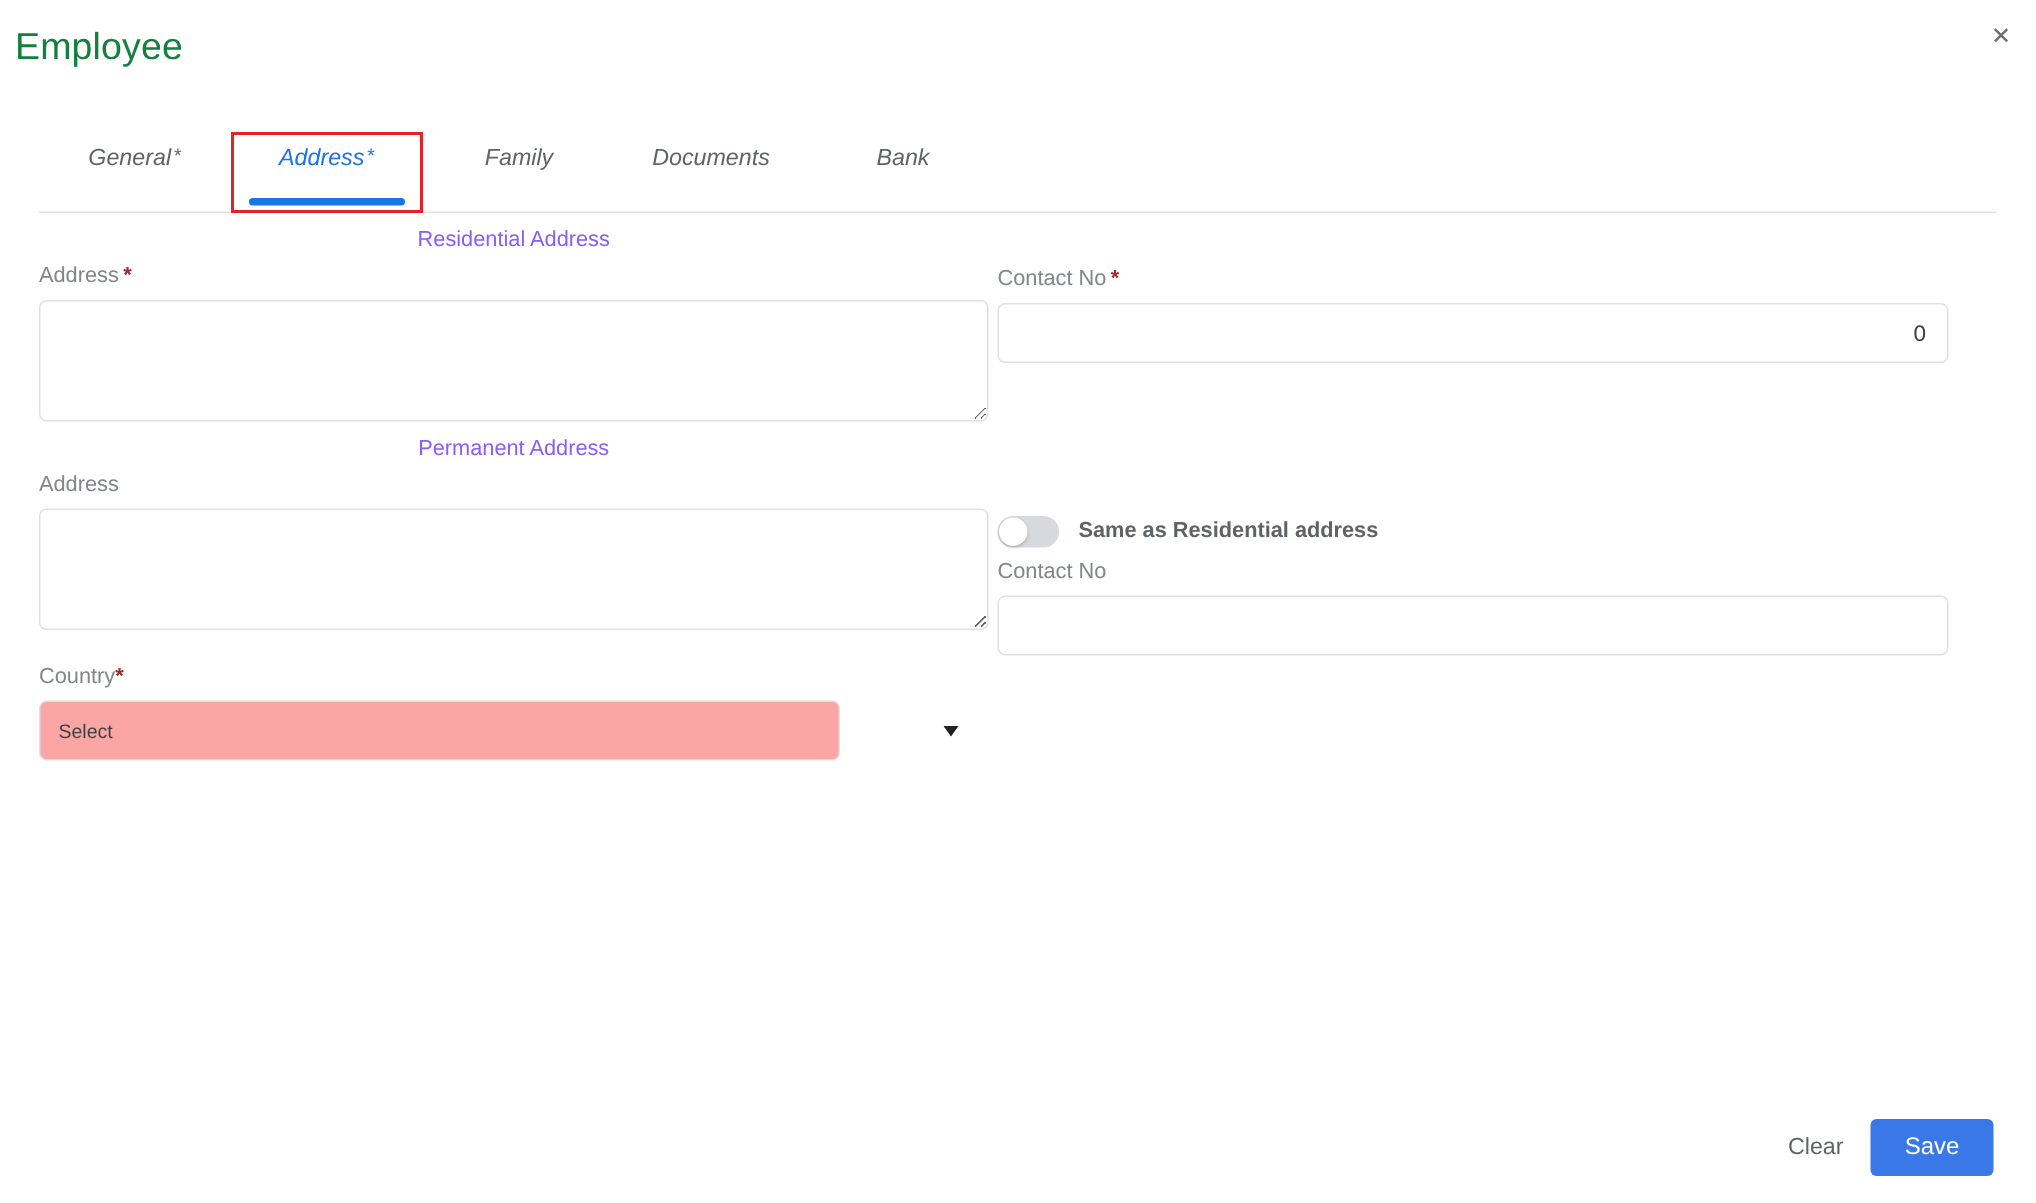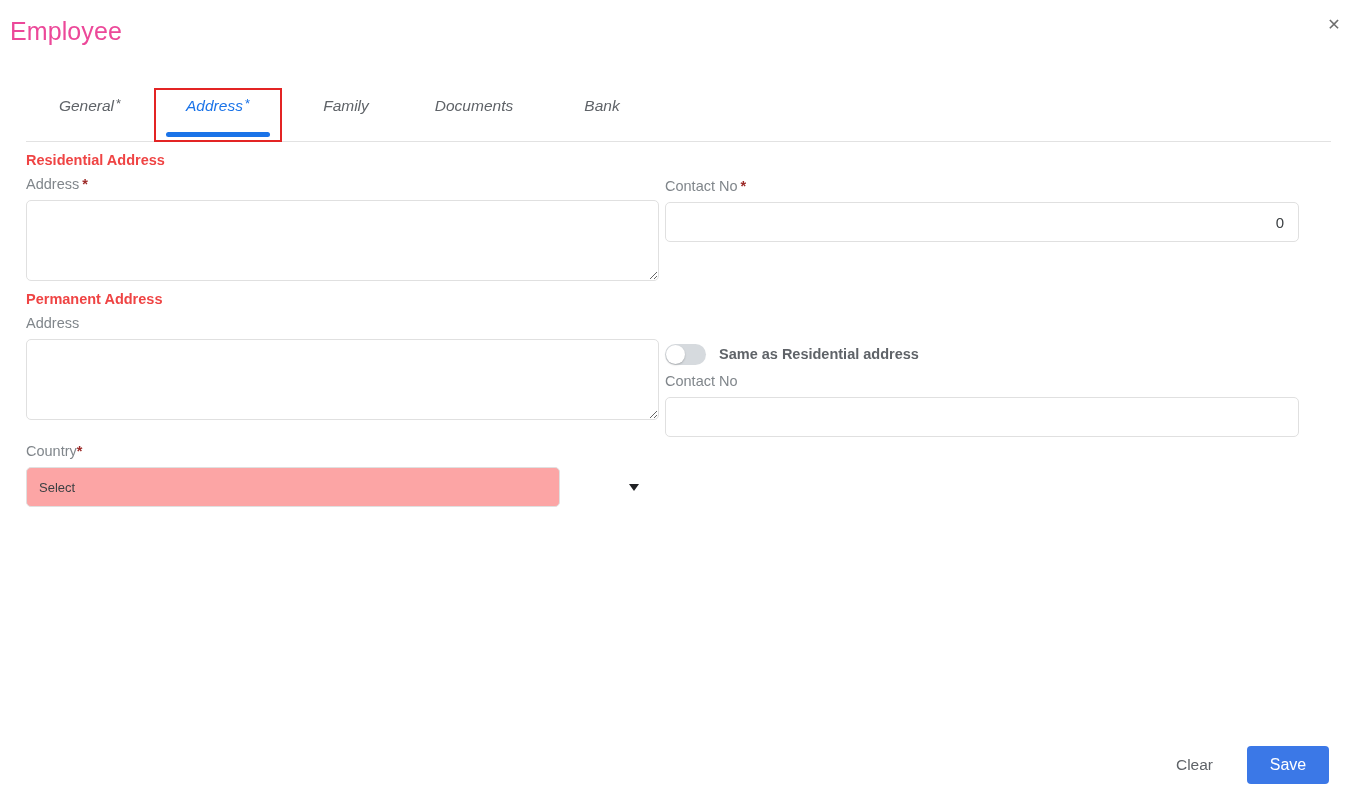--- a/index.html
+++ b/index.html
@@ -20,21 +20,21 @@
     background: #ffffff;
   }
 
   
   .modal-title {
     position: absolute;
     left: 10px;
     top: 14px;
     font-size: 25px;
     font-weight: 400;
-    color: #ec4899;
+    color: #15803d;
     letter-spacing: 0.1px;
     line-height: 34px;
   }
   .close-btn {
     position: absolute;
     right: 12px;
     top: 14px;
     width: 22px;
     height: 22px;
     display: flex;
@@ -118,24 +118,25 @@
     left: 0;
     top: 150px;
     width: 1357px;
     height: 580px;
   }
   .col-left  { position: absolute; left: 26px; top: 0; width: 633px; }
   .col-right { position: absolute; left: 665px; top: 0; width: 634px; }
 
   .section-head {
     font-size: 14.5px;
-    font-weight: 700;
-    color: #ef4444;
+    font-weight: 400;
+    color: #8b5cf6;
     line-height: 20px;
     margin: 0 0 4px 0;
+    text-align: center;
   }
   .field-label {
     font-size: 14.5px;
     color: #80868b;
     line-height: 20px;
     margin: 0 0 6px 0;
   }
   .req {
     color: #9c2a28;
     font-weight: 700;
@@ -238,21 +239,21 @@
     line-height: 20px;
   }
 
   
   .footer {
     position: absolute;
     right: 28px;
     bottom: 18px;
     display: flex;
     align-items: center;
-    gap: 24px;
+    gap: 8px;
   }
   .btn-clear {
     background: none;
     border: none;
     font-size: 15.5px;
     color: #5f6368;
     cursor: pointer;
     padding: 8px 10px;
     font-family: "Liberation Sans", sans-serif;
   }

